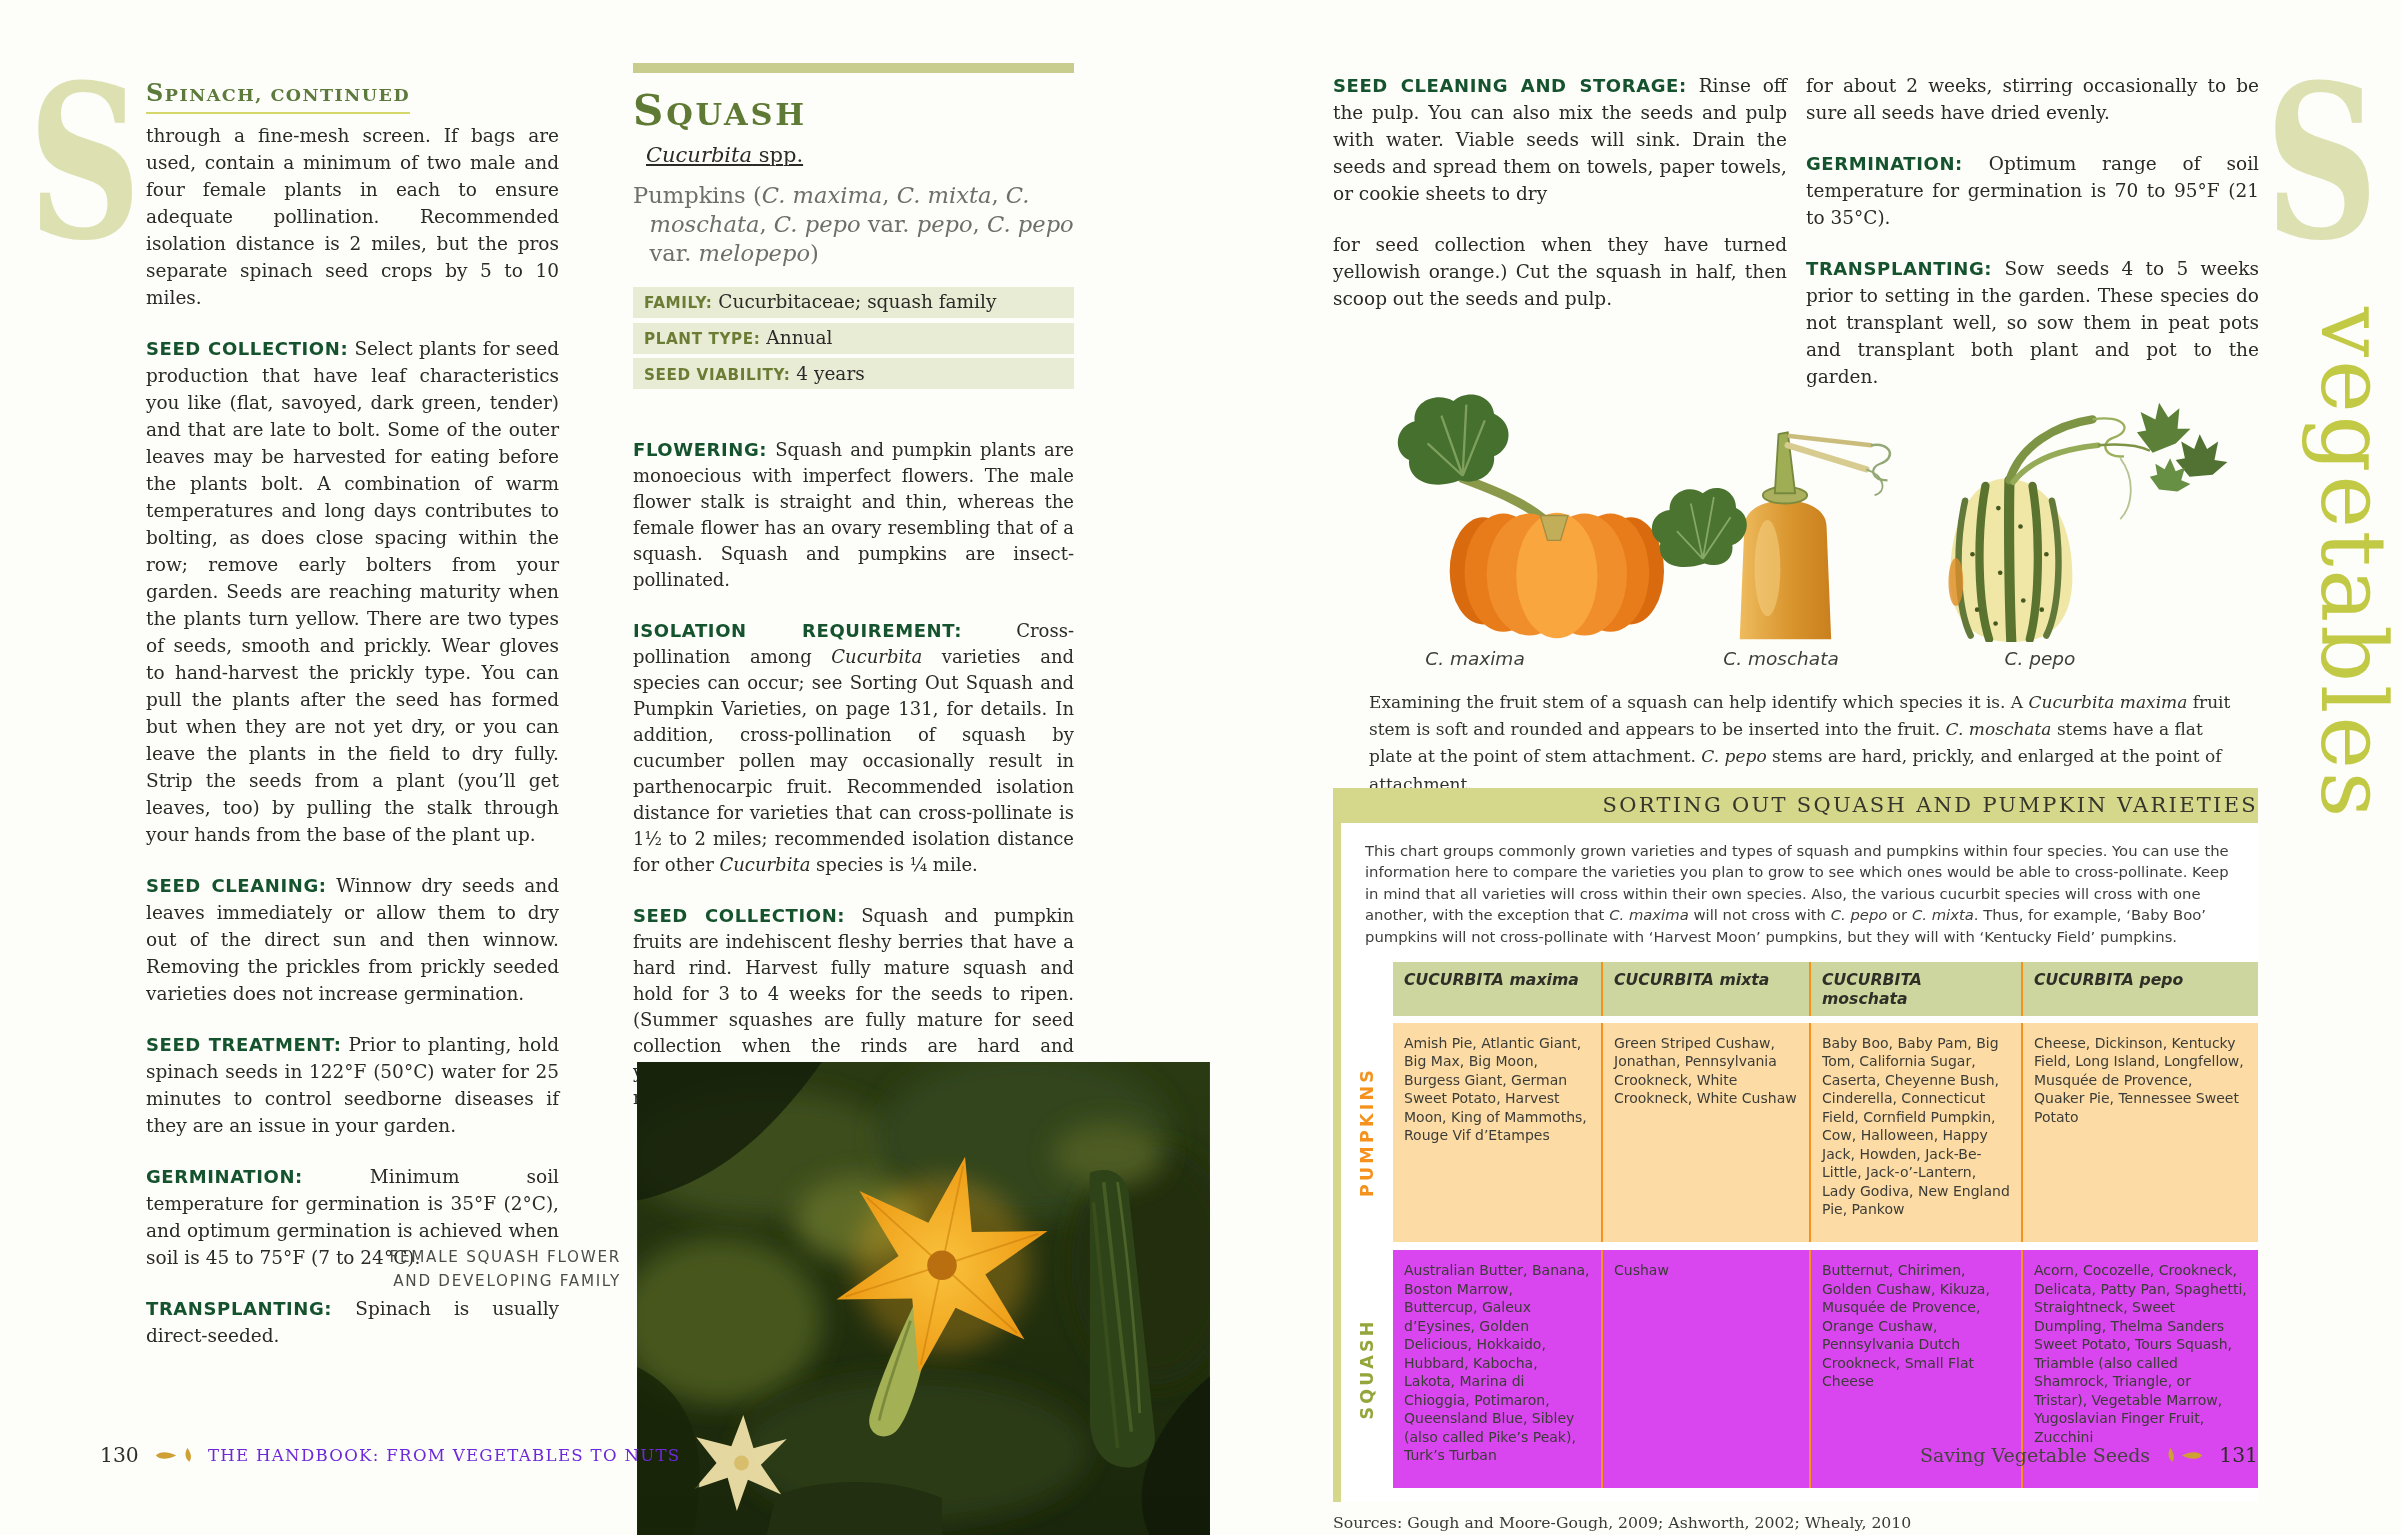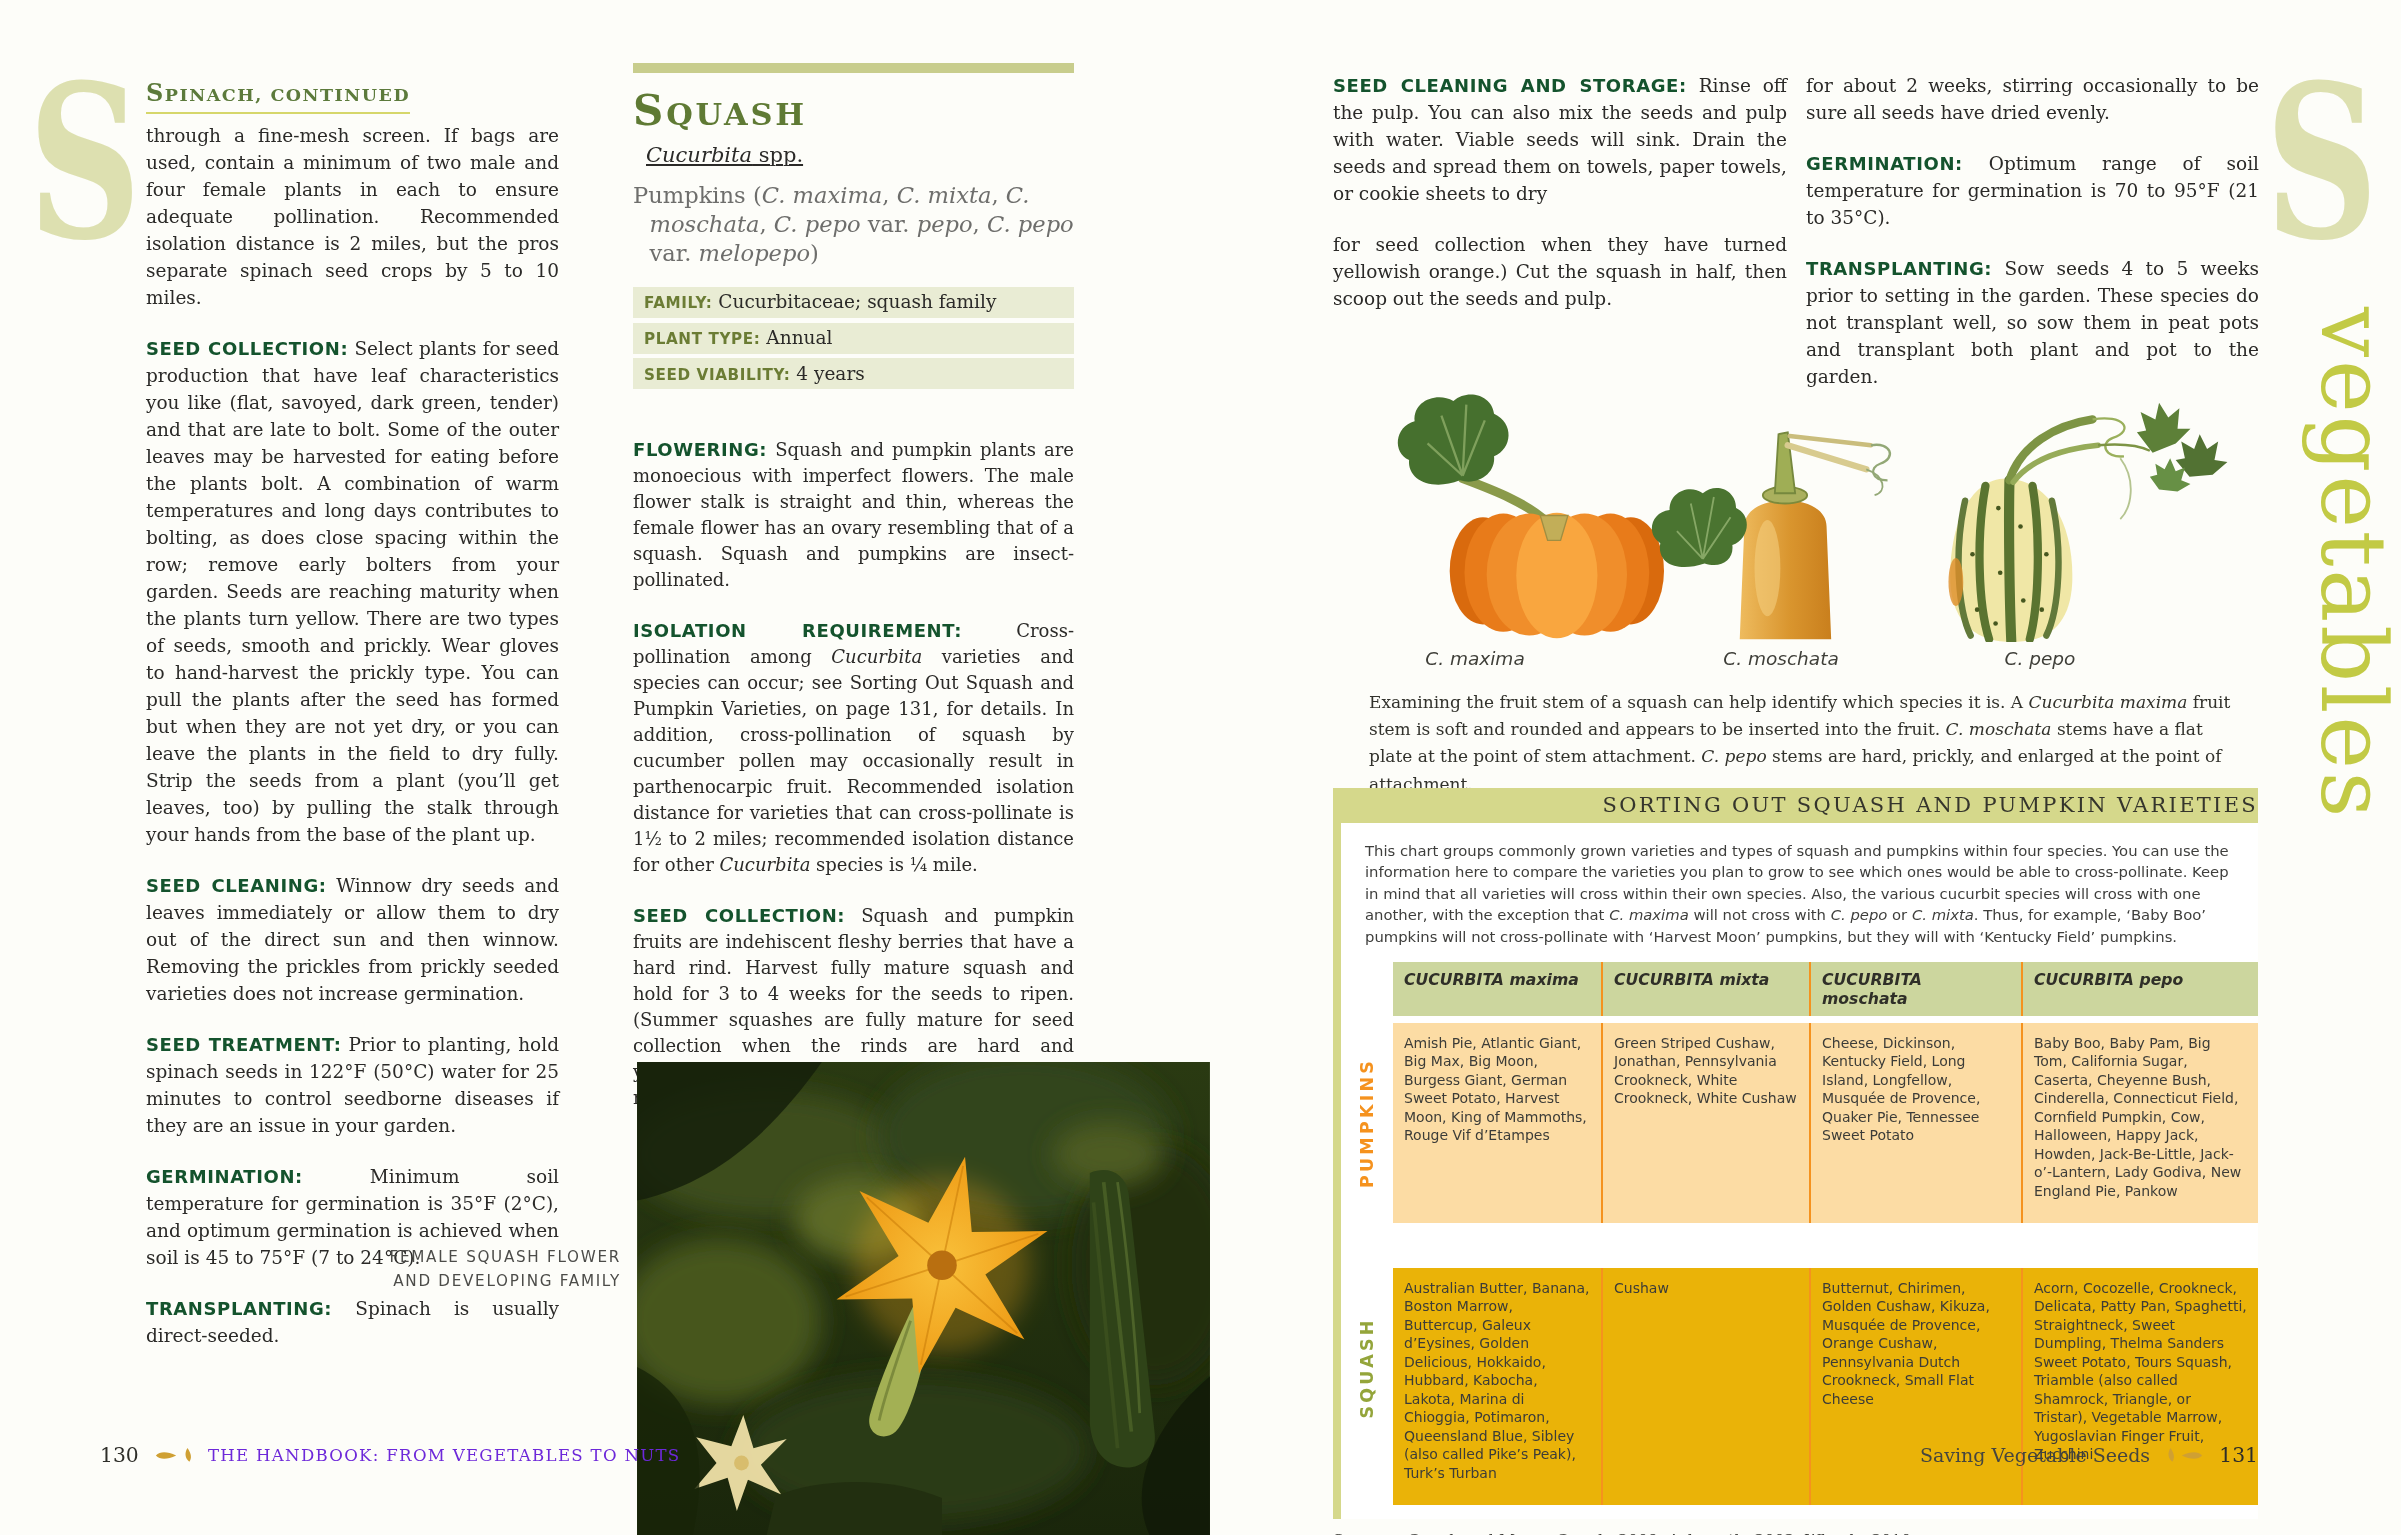--- a/index.html
+++ b/index.html
@@ -174,21 +174,21 @@
     padding:8.3px 11px;
   }
   .hcell + .hcell, .cell + .cell { border-left:2.8px solid #f5921e; }
   .cell {
     font-family:"DejaVu Sans", sans-serif;
     font-size:14px; line-height:18.5px;
     color:#3c3c38;
     padding:11px 11px 23px;
   }
   .pumpkins-row .cell { background:#fcdca4; }
-  .squash-row  .cell { background:#eab308;margin-top:36px; }
+  .squash-row  .cell { background:#d946ef; }
   .rlabel { display:flex; align-items:center; justify-content:center; }
   .rlabel span {
     transform:rotate(-90deg);
     white-space:nowrap;
     font-family:"DejaVu Sans", sans-serif;
     font-weight:bold;
     font-size:17.5px; letter-spacing:3.2px;
   }
   .rlabel-pumpkins span { color:#f5921e; }
   .rlabel-squash   span { color:#94a53b; }
@@ -402,22 +402,22 @@
       <div class="hcell">CUCURBITA mixta</div>
       <div class="hcell">CUCURBITA moschata</div>
       <div class="hcell">CUCURBITA pepo</div>
     </div>
     <div class="vgrid data-row pumpkins-row">
       <div class="rlabel rlabel-pumpkins">
           <span>PUMPKINS</span>
         </div>
       <div class="cell">Amish Pie, Atlantic Giant, Big Max, Big Moon, Burgess Giant, German Sweet Potato, Harvest Moon, King of Mammoths, Rouge Vif d’Etampes</div>
       <div class="cell">Green Striped Cushaw, Jonathan, Pennsylvania Crookneck, White Crookneck, White Cushaw</div>
+      <div class="cell">Baby Boo, Baby Pam, Big Tom, California Sugar, Caserta, Cheyenne Bush, Cinderella, Connecticut Field, Cornfield Pumpkin, Cow, Halloween, Happy Jack, Howden, Jack-Be-Little, Jack-o’-Lantern, Lady Godiva, New England Pie, Pankow</div>
       <div class="cell">Cheese, Dickinson, Kentucky Field, Long Island, Longfellow, Musquée de Provence, Quaker Pie, Tennessee Sweet Potato</div>
-      <div class="cell">Baby Boo, Baby Pam, Big Tom, California Sugar, Caserta, Cheyenne Bush, Cinderella, Connecticut Field, Cornfield Pumpkin, Cow, Halloween, Happy Jack, Howden, Jack-Be-Little, Jack-o’-Lantern, Lady Godiva, New England Pie, Pankow</div>
     </div>
     <div class="vgrid data-row squash-row">
       <div class="rlabel rlabel-squash">
           <span>SQUASH</span>
         </div>
       <div class="cell">Australian Butter, Banana, Boston Marrow, Buttercup, Galeux d’Eysines, Golden Delicious, Hokkaido, Hubbard, Kabocha, Lakota, Marina di Chioggia, Potimaron, Queensland Blue, Sibley (also called Pike’s Peak), Turk’s Turban</div>
       <div class="cell">Cushaw</div>
       <div class="cell">Butternut, Chirimen, Golden Cushaw, Kikuza, Musquée de Provence, Orange Cushaw, Pennsylvania Dutch Crookneck, Small Flat Cheese</div>
       <div class="cell">Acorn, Cocozelle, Crookneck, Delicata, Patty Pan, Spaghetti, Straightneck, Sweet Dumpling, Thelma Sanders Sweet Potato, Tours Squash, Triamble (also called Shamrock, Triangle, or Tristar), Vegetable Marrow, Yugoslavian Finger Fruit, Zucchini</div>
     </div>

